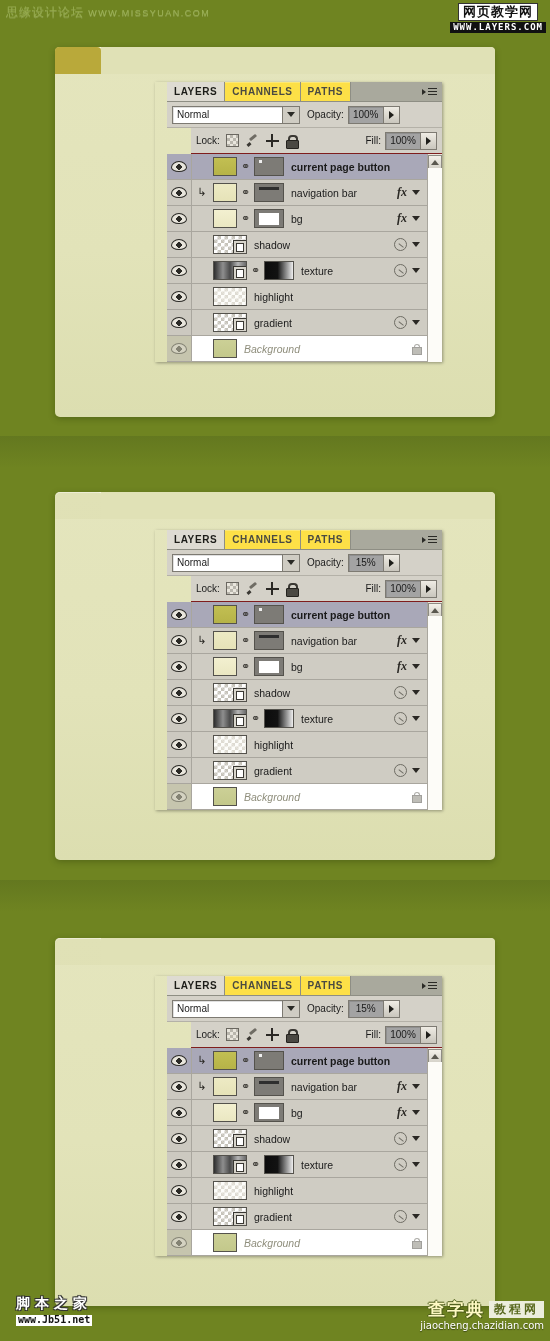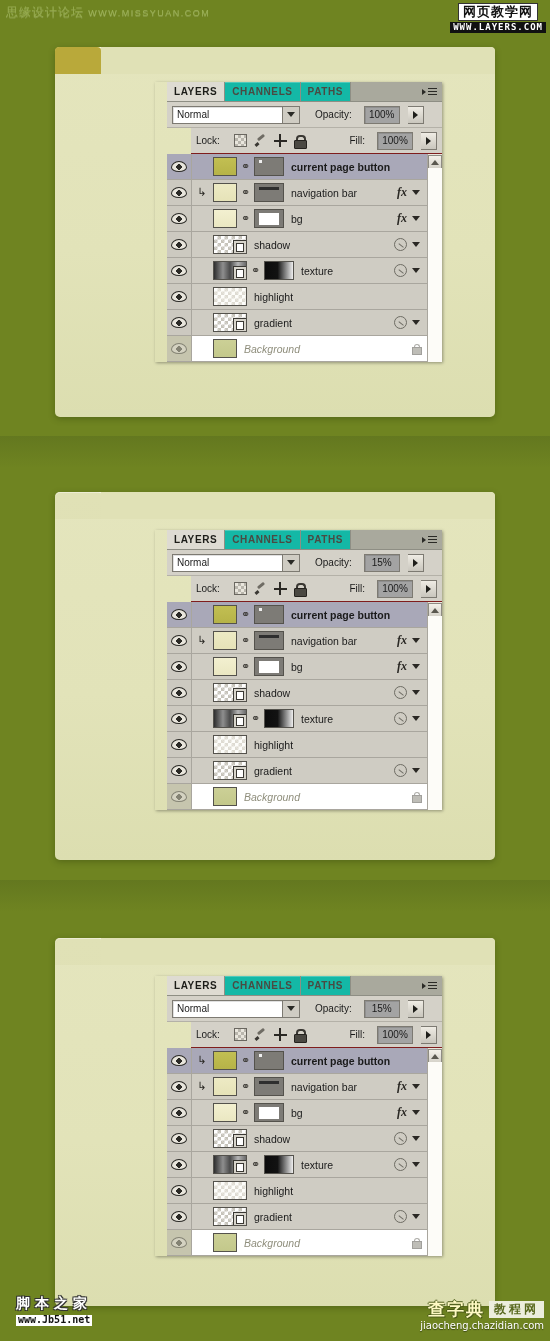--- a/index.html
+++ b/index.html
@@ -69,32 +69,32 @@
   
   .ps{position:absolute;width:275px;z-index:30;
       font-family:"Liberation Sans","DejaVu Sans",sans-serif;
       color:#1a1a1a;
       box-shadow:1px 1px 3px rgba(0,0,0,.35);padding-left:12px;}
   .ps-tabbar{height:19px;background:#b8b8ac;position:relative;
       border-bottom:1px solid #8e8e84;display:flex;align-items:stretch;}
   .ps-tab{font-size:10px;font-weight:bold;letter-spacing:.6px;color:#3a3a34;
       display:flex;align-items:center;padding:0 7px;border-right:1px solid #8e8e84;}
   .ps-tab.active{background:#dedbd2;color:#1c1c18;}
-  .ps-tab.inactive{background:#14b8a6;color:#4a4a42;
+  .ps-tab.inactive{background:#fde047;color:#4a4a42;
       box-shadow:inset 0 1px 0 rgba(255,255,255,.25);}
   .ps-tab-filler{flex:1;background:#a9a99d;border-right:none;}
   .ps-menu-btn{position:absolute;right:4px;top:4px;width:16px;height:11px;
       display:flex;align-items:center;gap:2px;}
   .ps-menu-btn .tri{width:0;height:0;border-left:4px solid #2a2a26;
       border-top:3px solid transparent;border-bottom:3px solid transparent;}
   .ps-menu-btn .lines{display:flex;flex-direction:column;gap:1.5px;}
   .ps-menu-btn .lines i{display:block;width:9px;height:1.5px;background:#2a2a26;}
 
   .ps-row1,.ps-row2{height:25px;background:#d4d1c8;display:flex;align-items:center;
-      padding:0 5px;border-bottom:1px solid #b4b1a8;gap:8px;}
+      padding:0 5px;border-bottom:1px solid #b4b1a8;gap:0;}
   .ps-row2{border-bottom:1px solid #7f1d1d;margin-left:24px;}
   .ps-blend{width:122px;height:16px;background:#fff;border:1px solid #7d7a72;
       display:flex;align-items:center;font-size:10px;padding-left:4px;position:relative;
       box-shadow:inset 1px 1px 0 rgba(0,0,0,.12);}
   .ps-blend .dd{position:absolute;right:0;top:0;bottom:0;width:16px;background:#cfccc3;
       border-left:1px solid #7d7a72;display:flex;align-items:center;justify-content:center;}
   .ps-blend .dd .tri{width:0;height:0;border-left:4px solid transparent;
       border-right:4px solid transparent;border-top:5px solid #2a2a26;}
   .ps-lbl{font-size:10px;margin-left:7px;color:#1a1a1a;}
   .ps-num{width:34px;height:16px;background:#a3a3a3;border:1px solid #7d7a72;

